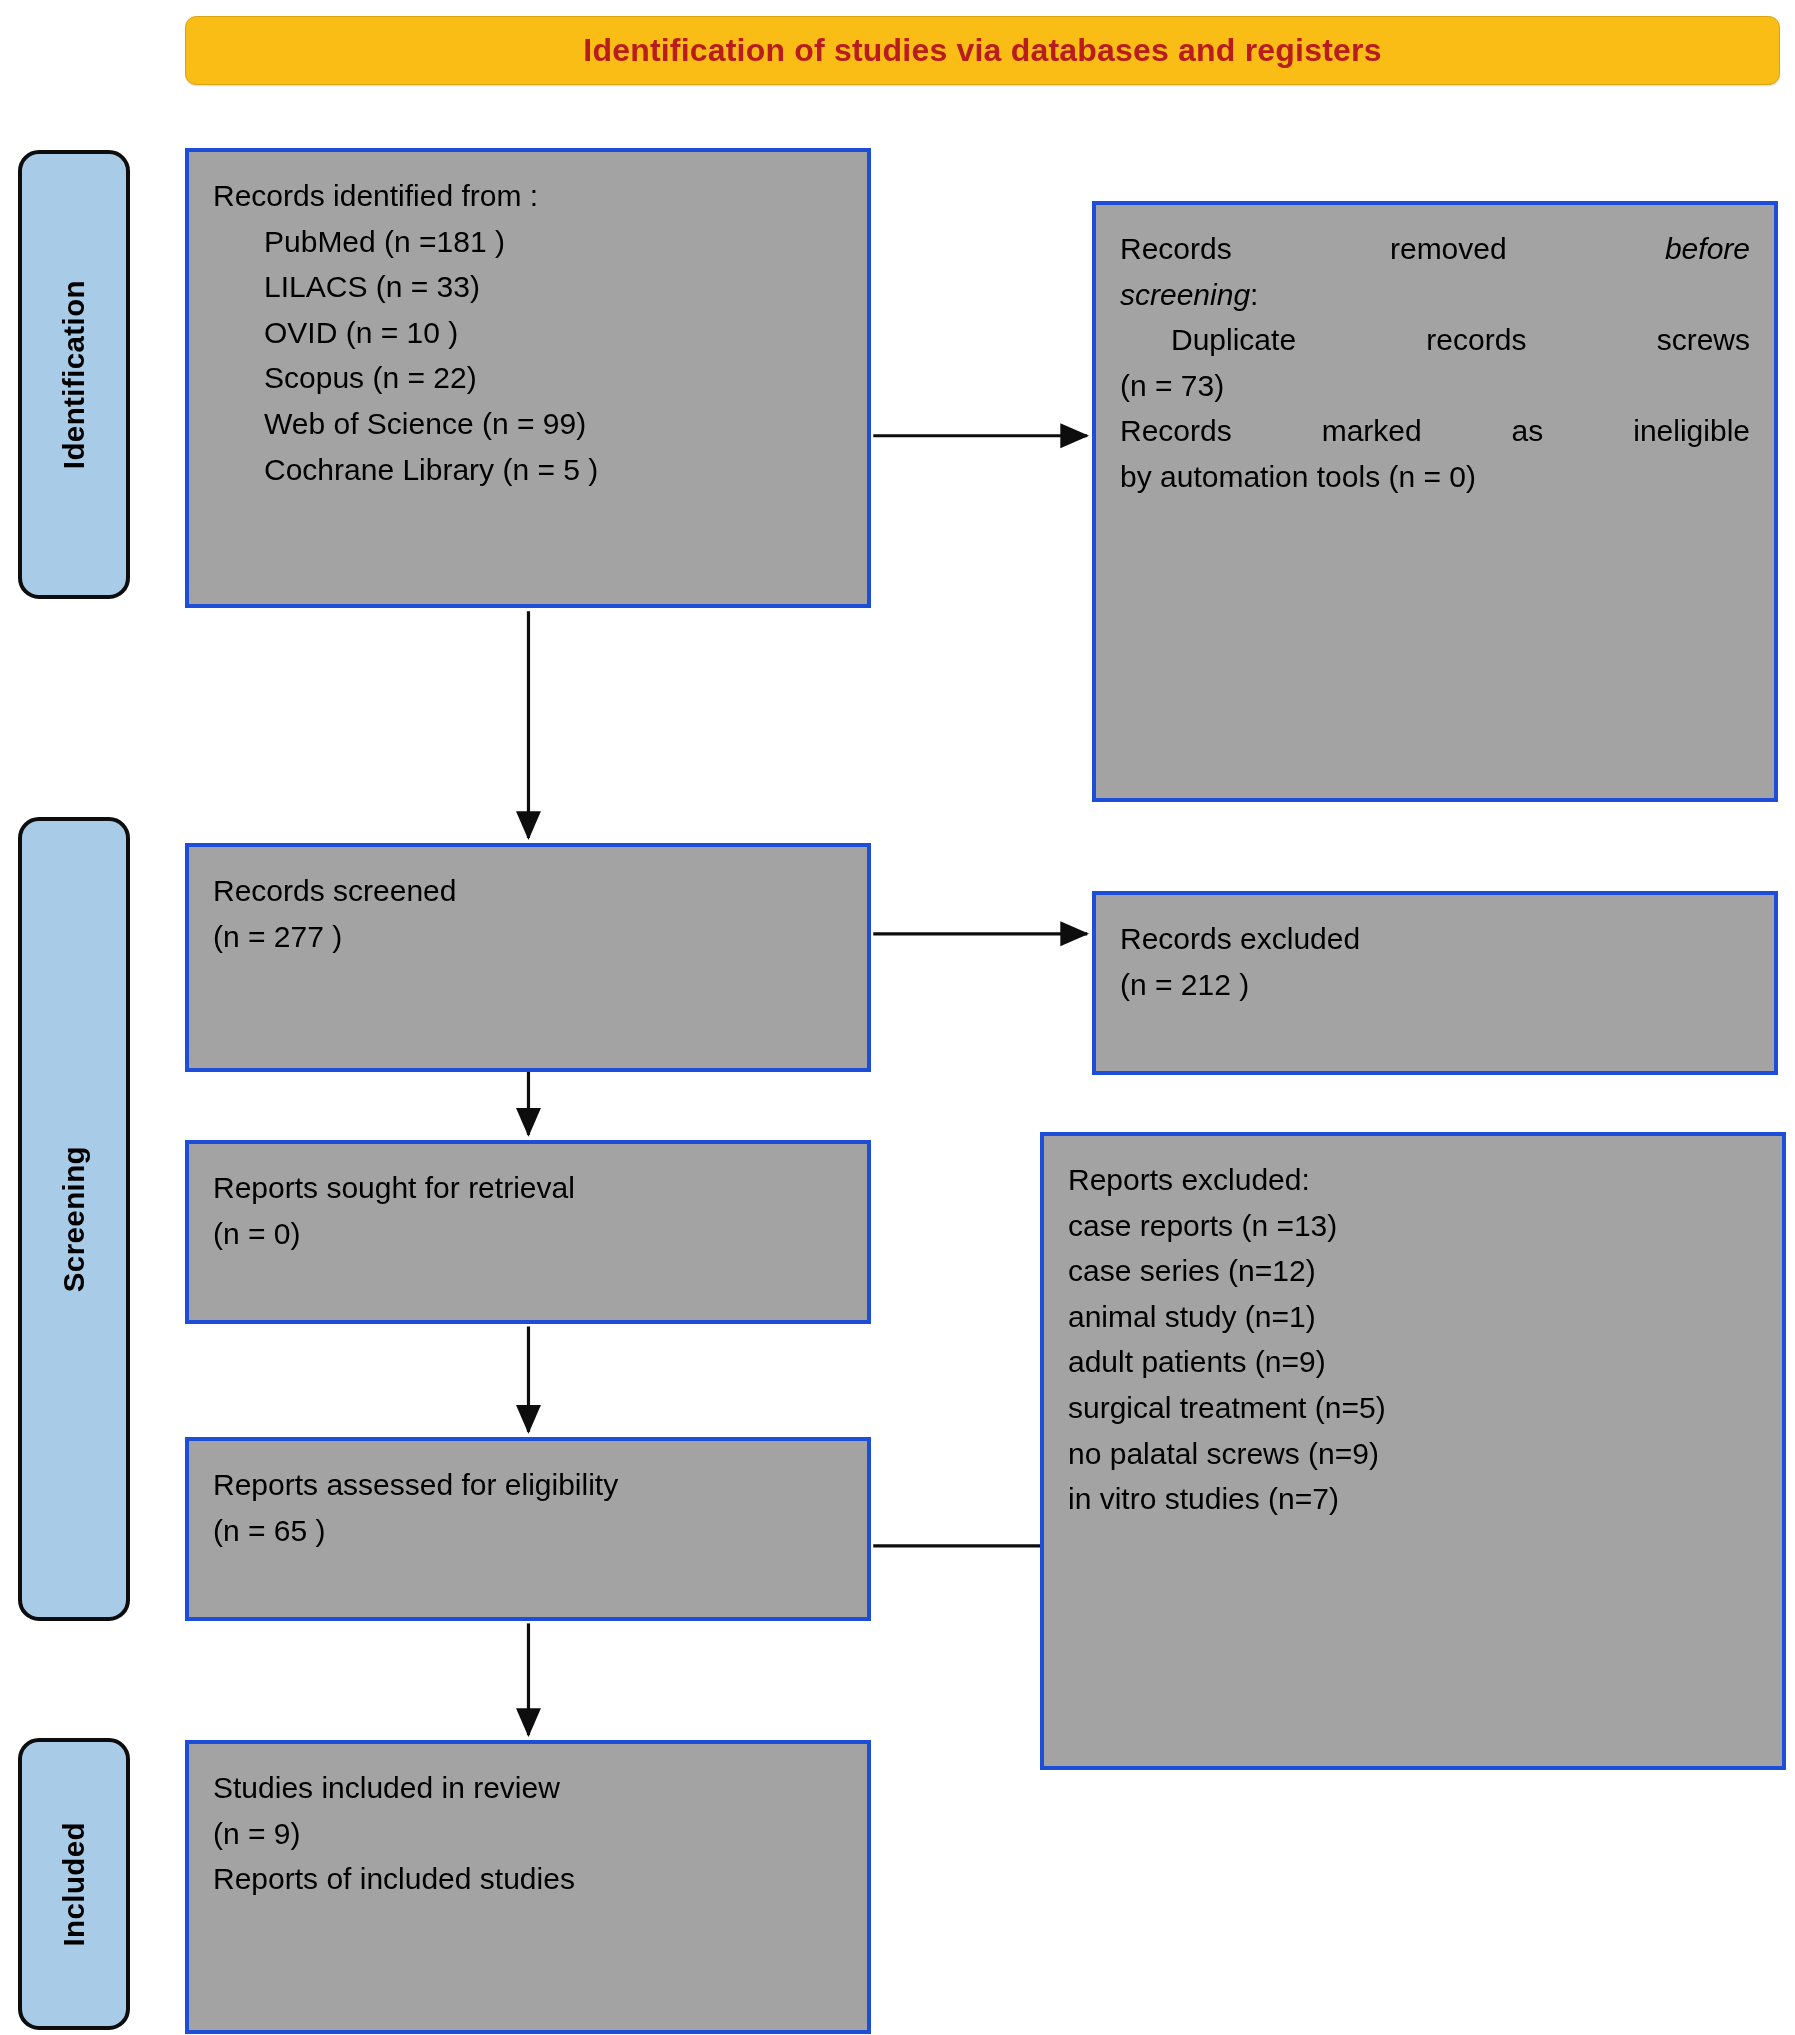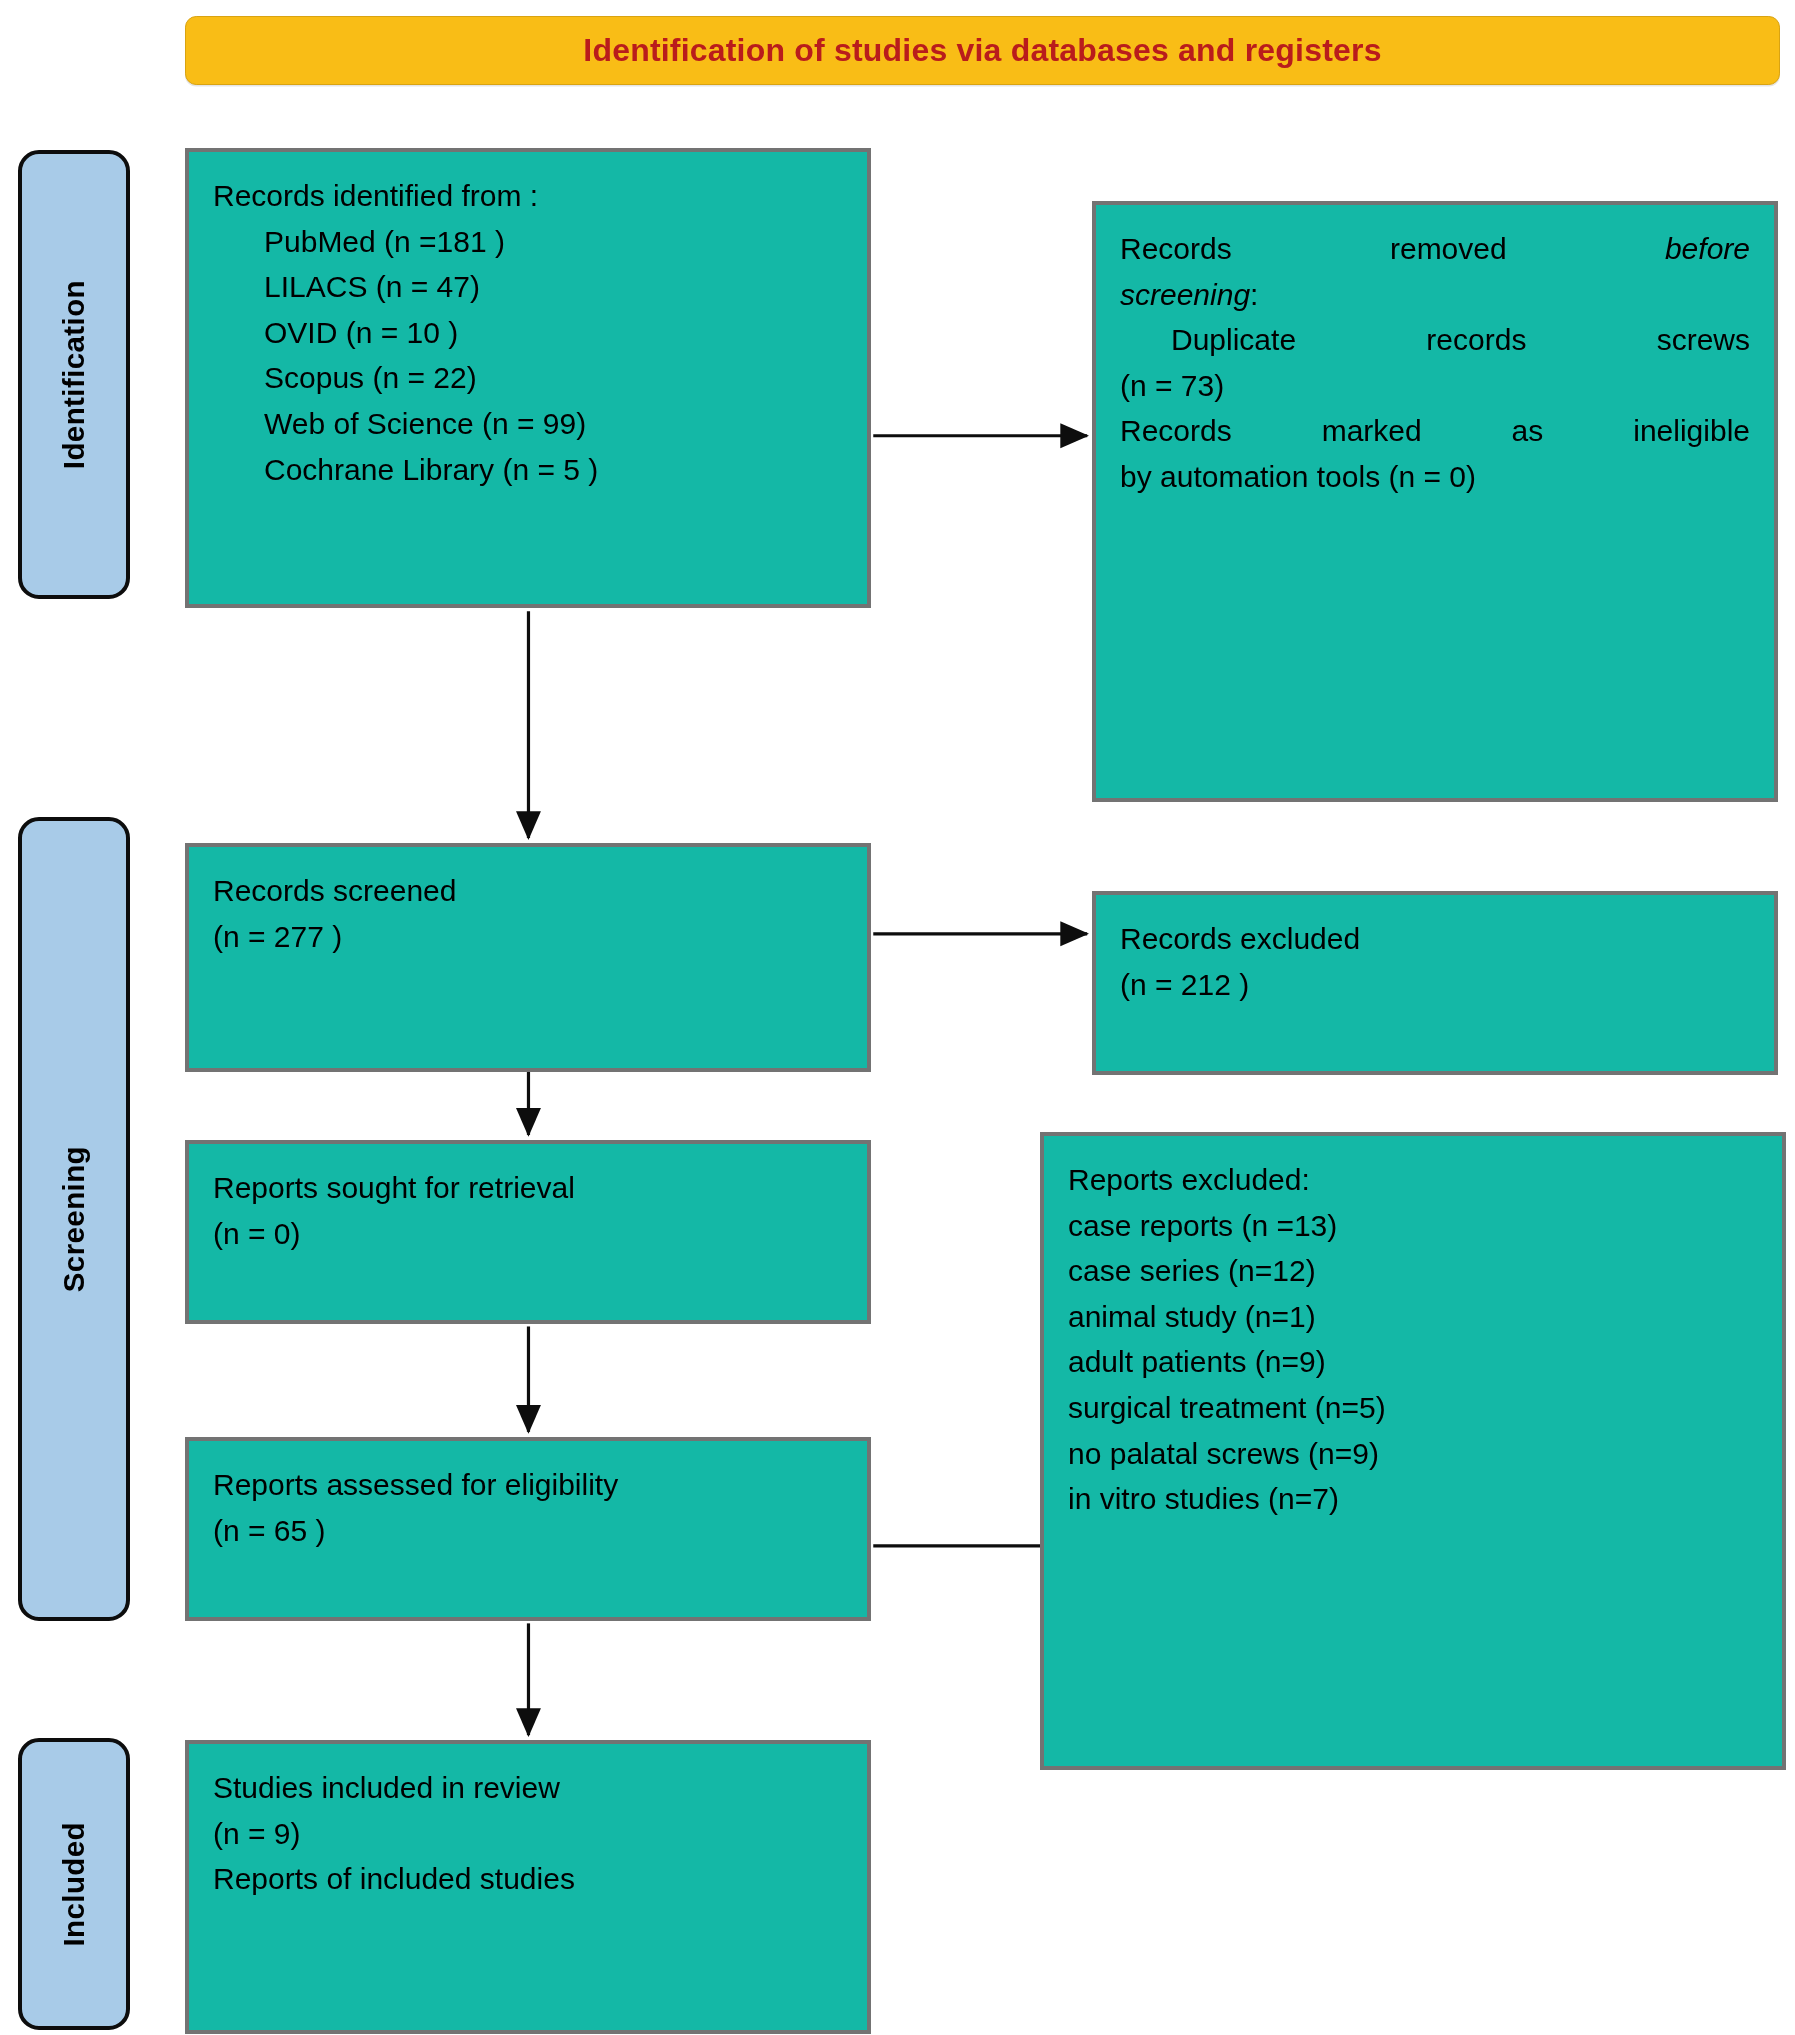--- a/index.html
+++ b/index.html
@@ -63,22 +63,22 @@
     letter-spacing: 0.4px;
     white-space: nowrap;
   }
   #stage-identification { left: 17.6px;  top: 150px;  width: 112px; height: 449px; }
   #stage-screening      { left: 17.6px;  top: 817px; width: 112px; height: 804px; }
   #stage-included       { left: 17.6px;  top: 1738px; width: 112px; height: 292px; }
 
   
   .box {
     position: absolute;
-    background: #14b8a6;
-    border: 4px solid #737373;
+    background: #a3a3a3;
+    border: 4px solid #1d4ed8;
     box-sizing: border-box;
     padding: 21px 24px 24px 24px;
   }
   .box .line {
     font-size: 30px;
     line-height: 1.52;
     color: #000000;
     white-space: pre-wrap;
   }
   .box .line.indent { padding-left: 51px; }
@@ -145,21 +145,21 @@
     <line x1="662" y1="1662" x2="662" y2="1794" stroke="#0d0d0d" stroke-width="4" marker-end="url(#arrowhead)"></line>
 
     <line x1="1094" y1="1937" x2="1362" y2="1937" stroke="#0d0d0d" stroke-width="4" marker-end="url(#arrowhead)"></line>
 
     <line x1="662" y1="2034" x2="662" y2="2174" stroke="#0d0d0d" stroke-width="4" marker-end="url(#arrowhead)"></line>
   </svg>
 
   <div class="box" id="box-identified">
     <div class="line">Records identified from :</div>
     <div class="line indent">PubMed (n =181 )</div>
-    <div class="line indent">LILACS (n = 47)</div>
+    <div class="line indent">LILACS (n = 33)</div>
     <div class="line indent">OVID (n = 10 )</div>
     <div class="line indent">Scopus (n = 22)</div>
     <div class="line indent">Web of Science (n = 99)</div>
     <div class="line indent">Cochrane Library (n = 5 )</div>
   </div>
 
   <div class="box" id="box-removed">
     <div class="line justified"><span>Records removed </span><span class="ital">before</span></div>
     <div class="line"><span class="ital">screening</span><span>:</span></div>
     <div class="line indent justified">Duplicate records screws</div>

